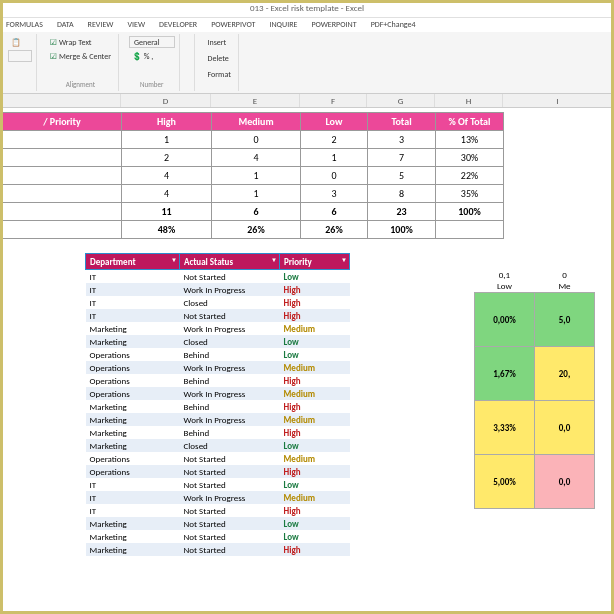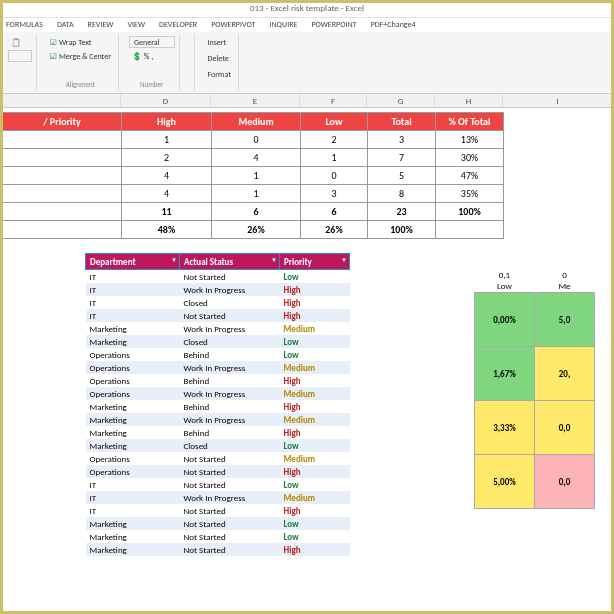--- a/index.html
+++ b/index.html
@@ -23,21 +23,21 @@
     .style-good { background: #c6efce; color: #006100; }
     .style-neutral { background: #ffeb9c; color: #9c5700; }
     
     .col-headers { height: 14px; background: #f0f0f0; display: flex; border-bottom: 1px solid #ccc; font-size: 9px; color: #555; }
     .col-headers div { border-right: 1px solid #ddd; text-align: center; padding-top: 1px; }
     
     .sheet-area { position: relative; height: 506px; overflow: hidden; }
     
     .summary-table { margin-top: 4px; margin-left: 2px; border-collapse: collapse; }
     .summary-table th, .summary-table td { border: 1px solid #999; padding: 2px 4px; font-size: 10px; height: 16px; }
-    .summary-table th { background: #ef4444; color: #fff; font-weight: bold; text-align: center; }
+    .summary-table th { background: #ec4899; color: #fff; font-weight: bold; text-align: center; }
     .summary-table td { text-align: center; background: #fff; }
     .summary-table .total-row td { font-weight: bold; }
     .col-priority { width: 119px; }
     .col-d { width: 90px; }
     .col-e { width: 89px; }
     .col-f { width: 67px; }
     .col-g { width: 68px; }
     .col-h { width: 68px; }
     
     .detail-table { margin-top: 14px; margin-left: 85px; border-collapse: collapse; }
@@ -140,21 +140,21 @@
           <td>1</td>
           <td>7</td>
           <td>30%</td>
         </tr>
     <tr>
           <td style="border-left:0;background:transparent;"></td>
           <td>4</td>
           <td>1</td>
           <td>0</td>
           <td>5</td>
-          <td>47%</td>
+          <td>22%</td>
         </tr>
     <tr>
           <td style="border-left:0;background:transparent;"></td>
           <td>4</td>
           <td>1</td>
           <td>3</td>
           <td>8</td>
           <td>35%</td>
         </tr>
     <tr class="total-row">

